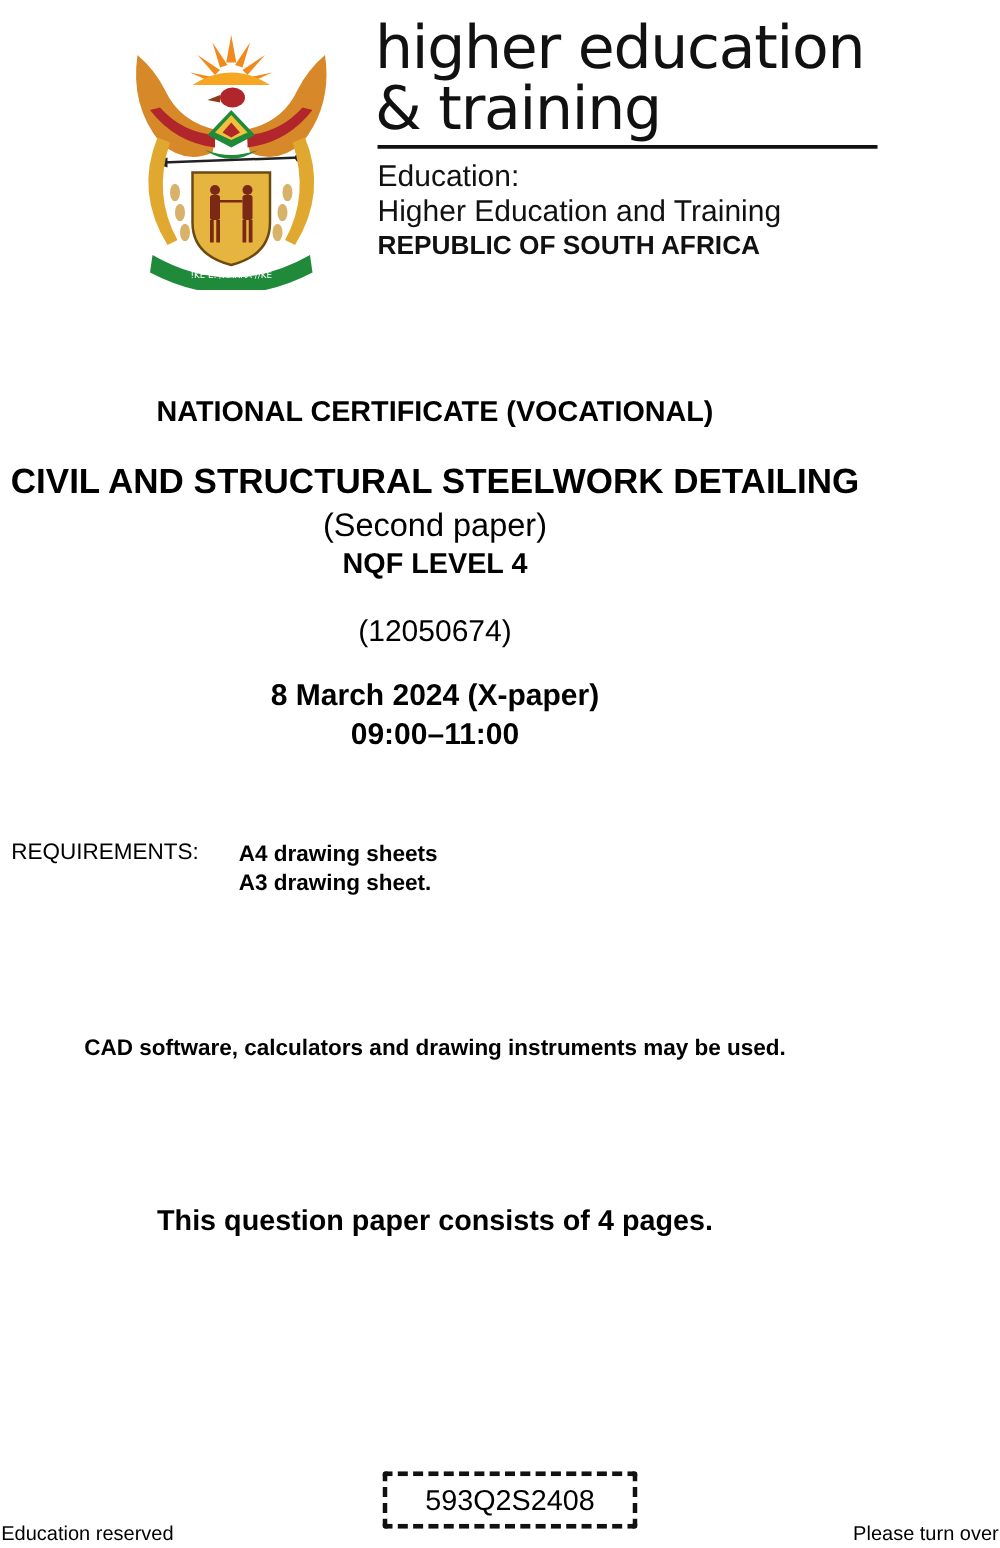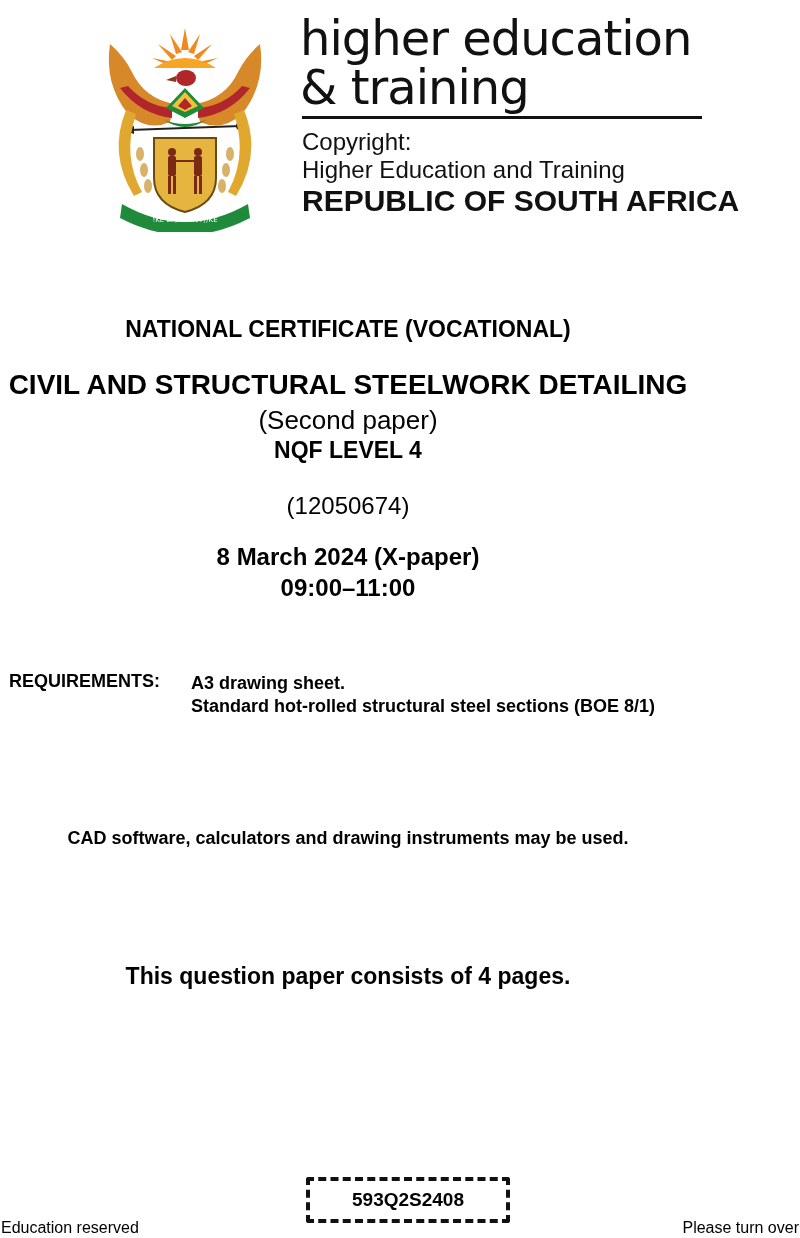--- a/index.html
+++ b/index.html
@@ -35,60 +35,59 @@
       left: 302px; top: 116px; width: 400px; height: 3px; background: #111;
     }
     .dept-label, .dept-name, .dept-country {
       left: 302px;
       font-size: 24px;
       line-height: 1;
       color: #111;
     }
     .dept-label { top: 130px; }
     .dept-name { top: 158px; }
-    .dept-country { top: 186px; font-weight: bold; font-size: 30px; }
+    .dept-country { top: 186px; font-weight: bold; font-size: 21px; }
 
     
     .center-line {
       left: 0; width: 696px; text-align: center; line-height: 1;
     }
     .cert { top: 318px; font-size: 23px; font-weight: bold; }
     .subject { top: 371px; font-size: 28px; font-weight: bold; }
     .paper { top: 407px; font-size: 26px; }
     .nqf { top: 439px; font-size: 23px; font-weight: bold; }
     .code { top: 494px; font-size: 24px; }
     .date { top: 545px; font-size: 24px; font-weight: bold; }
     .time { top: 576px; font-size: 24px; font-weight: bold; }
 
     
     .req-label {
-      left: 9px; top: 672px; font-size: 18px; font-weight: bold; line-height: 1;
+      left: 9px; top: 672px; font-size: 18px; font-weight: normal; line-height: 1;
     }
     .req-list {
       left: 191px; top: 672px; margin: 0; padding: 0; list-style: none;
       font-size: 18px; font-weight: bold;
     }
     .req-list li { line-height: 22.5px; height: 22.5px; }
 
     .instructions {
       top: 829px; font-size: 18px; font-weight: bold;
     }
     .pages {
       top: 965px; font-size: 23px; font-weight: bold;
     }
 
     
     .code-box {
       left: 306px; top: 1177px; width: 196px; height: 38px;
       border: 4px dashed #111;
       border-radius: 3px;
       display: flex; align-items: center; justify-content: center;
-      font-size: 19px;
+      font-size: 23px;
       box-sizing: content-box;
-      font-weight: bold;
     }
 
     .footer-left {
       left: 1px; top: 1220px; font-size: 16px; line-height: 1;
     }
     .footer-right {
       right: 1px; top: 1220px; font-size: 16px; line-height: 1;
     }
   </style>
 </head>
@@ -152,36 +151,36 @@
     </g>
 
     <path d="M22,190 Q85,226 148,190 L150,204 Q85,238 20,204 Z" fill="#1f8a3a"></path>
     <text x="85" y="208" text-anchor="middle" font-size="7" fill="#ffffff" font-family="DejaVu Sans, sans-serif">!KE E: /XARRA //KE</text>
   </svg>
 </div>
 
 <div class="abs brand-line1">higher education</div>
 <div class="abs brand-line2">&amp; training</div>
 <div class="abs brand-rule"></div>
-<div class="abs dept-label">Copyright:</div>
+<div class="abs dept-label">Education:</div>
 <div class="abs dept-name">Higher Education and Training</div>
 <div class="abs dept-country">REPUBLIC OF SOUTH AFRICA</div>
 
 <div class="abs center-line cert">NATIONAL CERTIFICATE (VOCATIONAL)</div>
 <div class="abs center-line subject">CIVIL AND STRUCTURAL STEELWORK DETAILING</div>
 <div class="abs center-line paper">(Second paper)</div>
 <div class="abs center-line nqf">NQF LEVEL 4</div>
 <div class="abs center-line code">(12050674)</div>
 <div class="abs center-line date">8 March 2024 (X-paper)</div>
 <div class="abs center-line time">09:00–11:00</div>
 
 <div class="abs req-label">REQUIREMENTS:</div>
 <ul class="abs req-list">
+  <li>A4 drawing sheets</li>
   <li>A3 drawing sheet.</li>
-  <li>Standard hot-rolled structural steel sections (BOE 8/1)</li>
 </ul>
 
 <div class="abs center-line instructions">CAD software, calculators and drawing instruments may be used.</div>
 <div class="abs center-line pages">This question paper consists of 4 pages.</div>
 
 <div class="abs code-box">
   <span>593Q2S2408</span>
 </div>
 
 <div class="abs footer-left">Education reserved</div>

